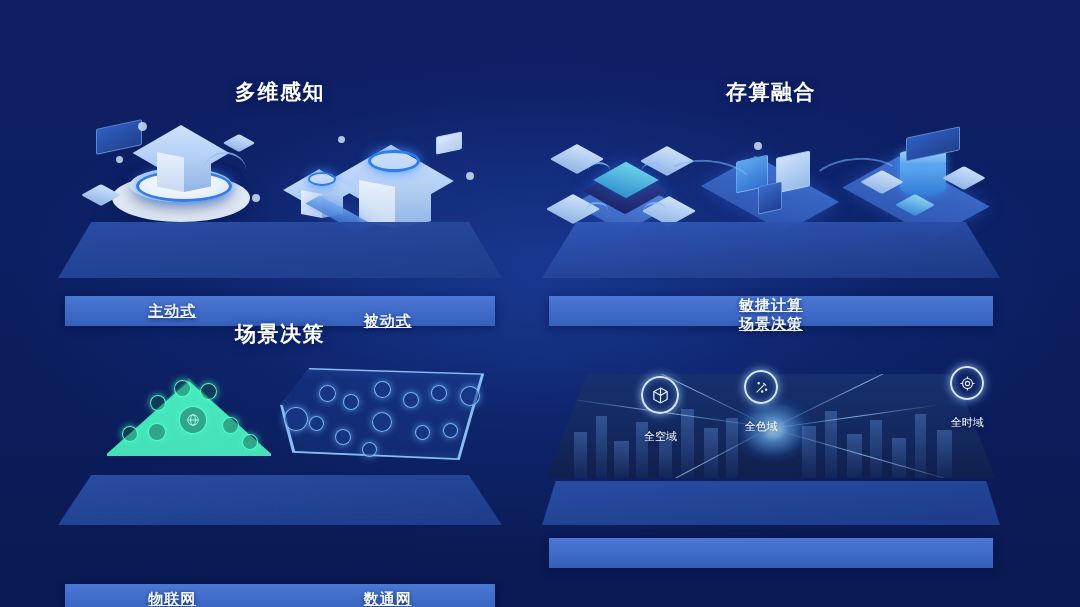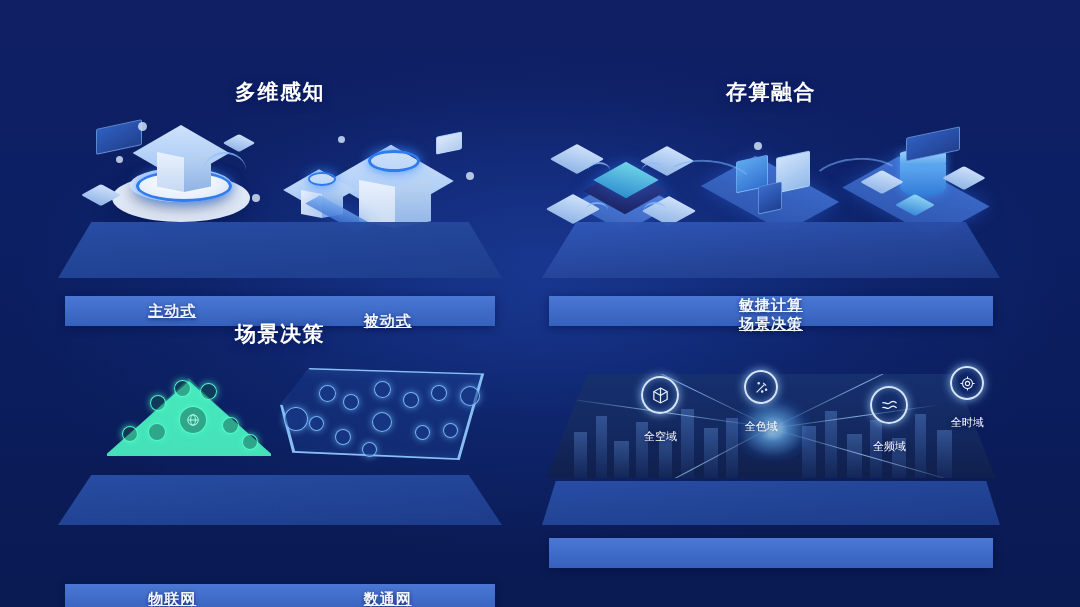--- a/index.html
+++ b/index.html
@@ -387,29 +387,20 @@
             <path d="M5 19 16 8"></path>
               <path d="M14.5 5.5 18.5 9.5"></path>
             <circle cx="8" cy="6" r="1"></circle>
               <circle cx="18.5" cy="15" r="1"></circle>
               <circle cx="13" cy="17.5" r="1"></circle>
           </svg>
         </div>
         <div class="slabel">全色域</div>
       </div>
 
-      <div class="sensor" style="left:68%;top:26px;width:72px;">
-        <div class="ring">
-          <svg width="19" height="19" viewBox="0 0 24 24" fill="none" stroke="#eaf4ff" stroke-width="1.6">
-            <path d="M3 9c3-3 6 3 9 0s6-3 9 0"></path>
-            <path d="M3 15c3-3 6 3 9 0s6-3 9 0"></path>
-          </svg>
-        </div>
-        <div class="slabel">全频域</div>
-      </div>
 
       <div class="sensor" style="left:85%;top:6px;width:72px;">
         <div class="ring" style="width:30px;height:30px;">
           <svg width="17" height="17" viewBox="0 0 24 24" fill="none" stroke="#eaf4ff" stroke-width="1.5">
             <circle cx="12" cy="12" r="7"></circle>
               <circle cx="12" cy="12" r="3"></circle>
             <path d="M12 2v3M12 19v3M2 12h3M19 12h3"></path>
           </svg>
         </div>
         <div class="slabel">全时域</div>

